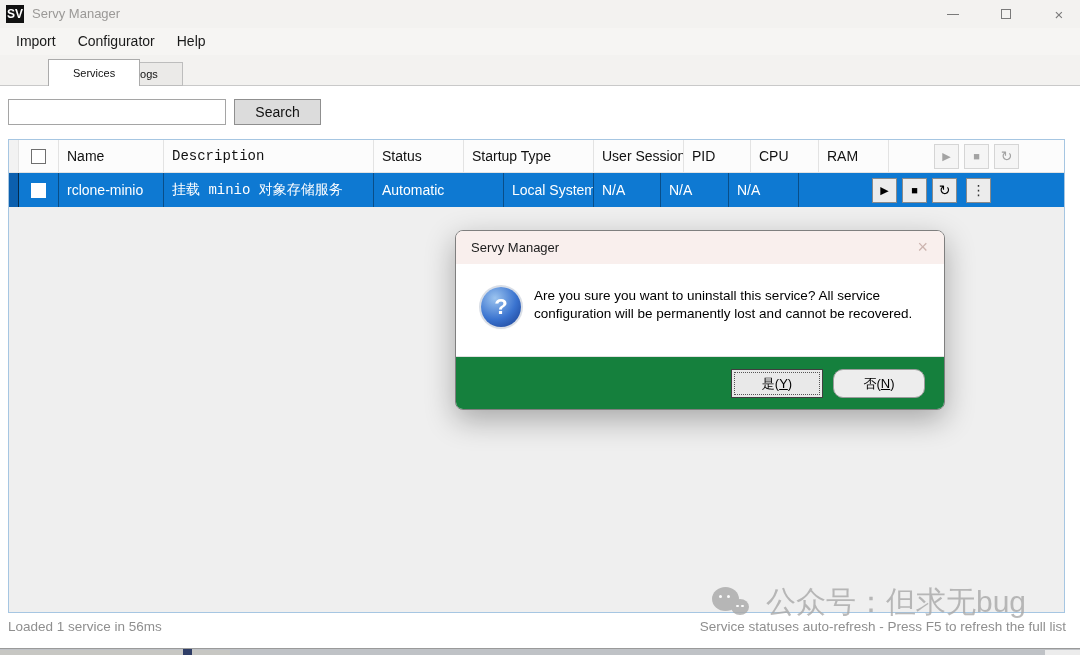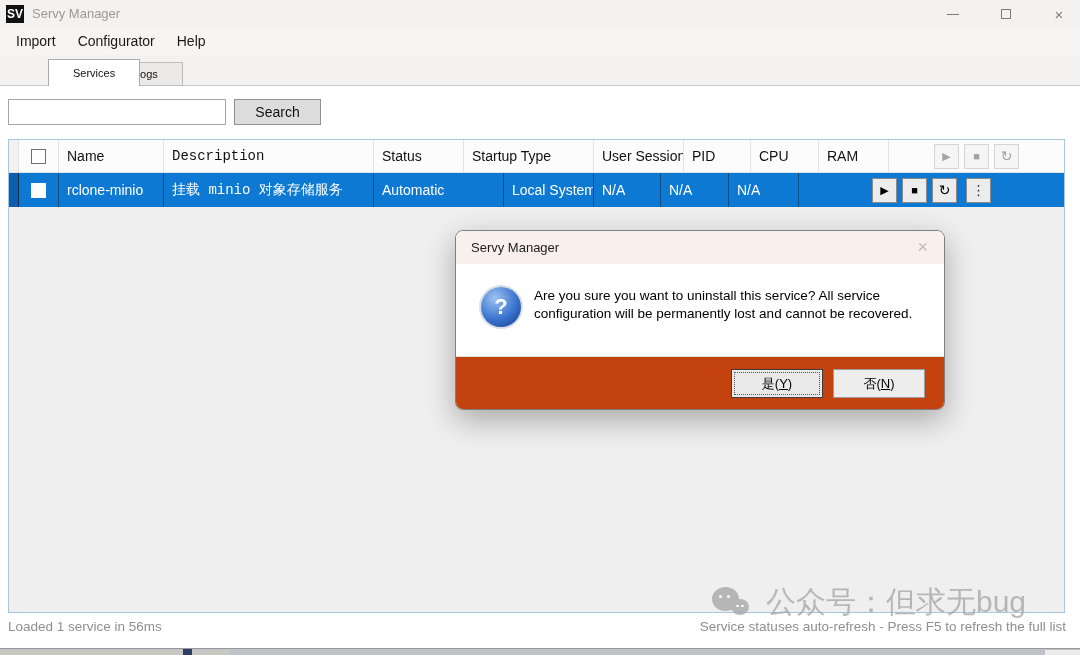--- a/index.html
+++ b/index.html
@@ -96,27 +96,27 @@
   .dlg-titlebar { position:absolute; top:0; left:0; right:0; height:33px; background:#f9efed; border-radius:7px 7px 0 0; }
   .dlg-title { position:absolute; left:15px; top:0; line-height:33px; font-size:13px; color:#1c1c1c; }
   .dlg-close { position:absolute; right:12px; top:0; line-height:33px; font-size:18px; color:#ccb4af; padding:0 4px; }
   .dlg-body { position:absolute; top:33px; left:0; right:0; height:94px; background:#fff; }
   .q-icon { position:absolute; left:25px; top:23px; width:40px; height:40px; border-radius:50%;
             background:radial-gradient(circle at 35% 28%, #9cc4ef 0%, #3a73cf 55%, #173a8c 100%);
             box-shadow:0 0 0 2px #d9dee6, 0 1px 2px rgba(0,0,0,0.3);
             display:flex; align-items:center; justify-content:center;
             color:#fff; font-size:22px; font-weight:bold; }
   .dlg-msg { position:absolute; left:78px; top:23px; width:390px; font-size:13.5px; color:#000; line-height:17.5px; }
-  .dlg-footer { position:absolute; bottom:0; left:0; right:0; height:53px; background:#c2410c;
+  .dlg-footer { position:absolute; bottom:0; left:0; right:0; height:53px; background:#15803d;
                 border-top:1px solid #e0e0e0; border-radius:0 0 7px 7px; }
   .dlg-btn { position:absolute; top:12px; width:92px; height:29px; font-size:13px; color:#000;
              background:#ededed; border:1px solid #9c9c9c; }
   .dlg-btn.yes { right:121px; border:1px solid #3f3f3f; background:#e9e9e9; }
   .dlg-btn.yes .focus-rect { position:absolute; left:2px; top:2px; right:2px; bottom:2px; border:1px dotted #555; }
-  .dlg-btn.no { right:19px; }
+  .dlg-btn.no { right:19px;border-radius:10px; }
   .u { text-decoration:underline; }
 </style>
 </head>
 <body>
 
 <div class="app">
 
   <div class="titlebar">
     <div class="app-icon">SV</div>
     <div class="win-title">Servy Manager</div>

